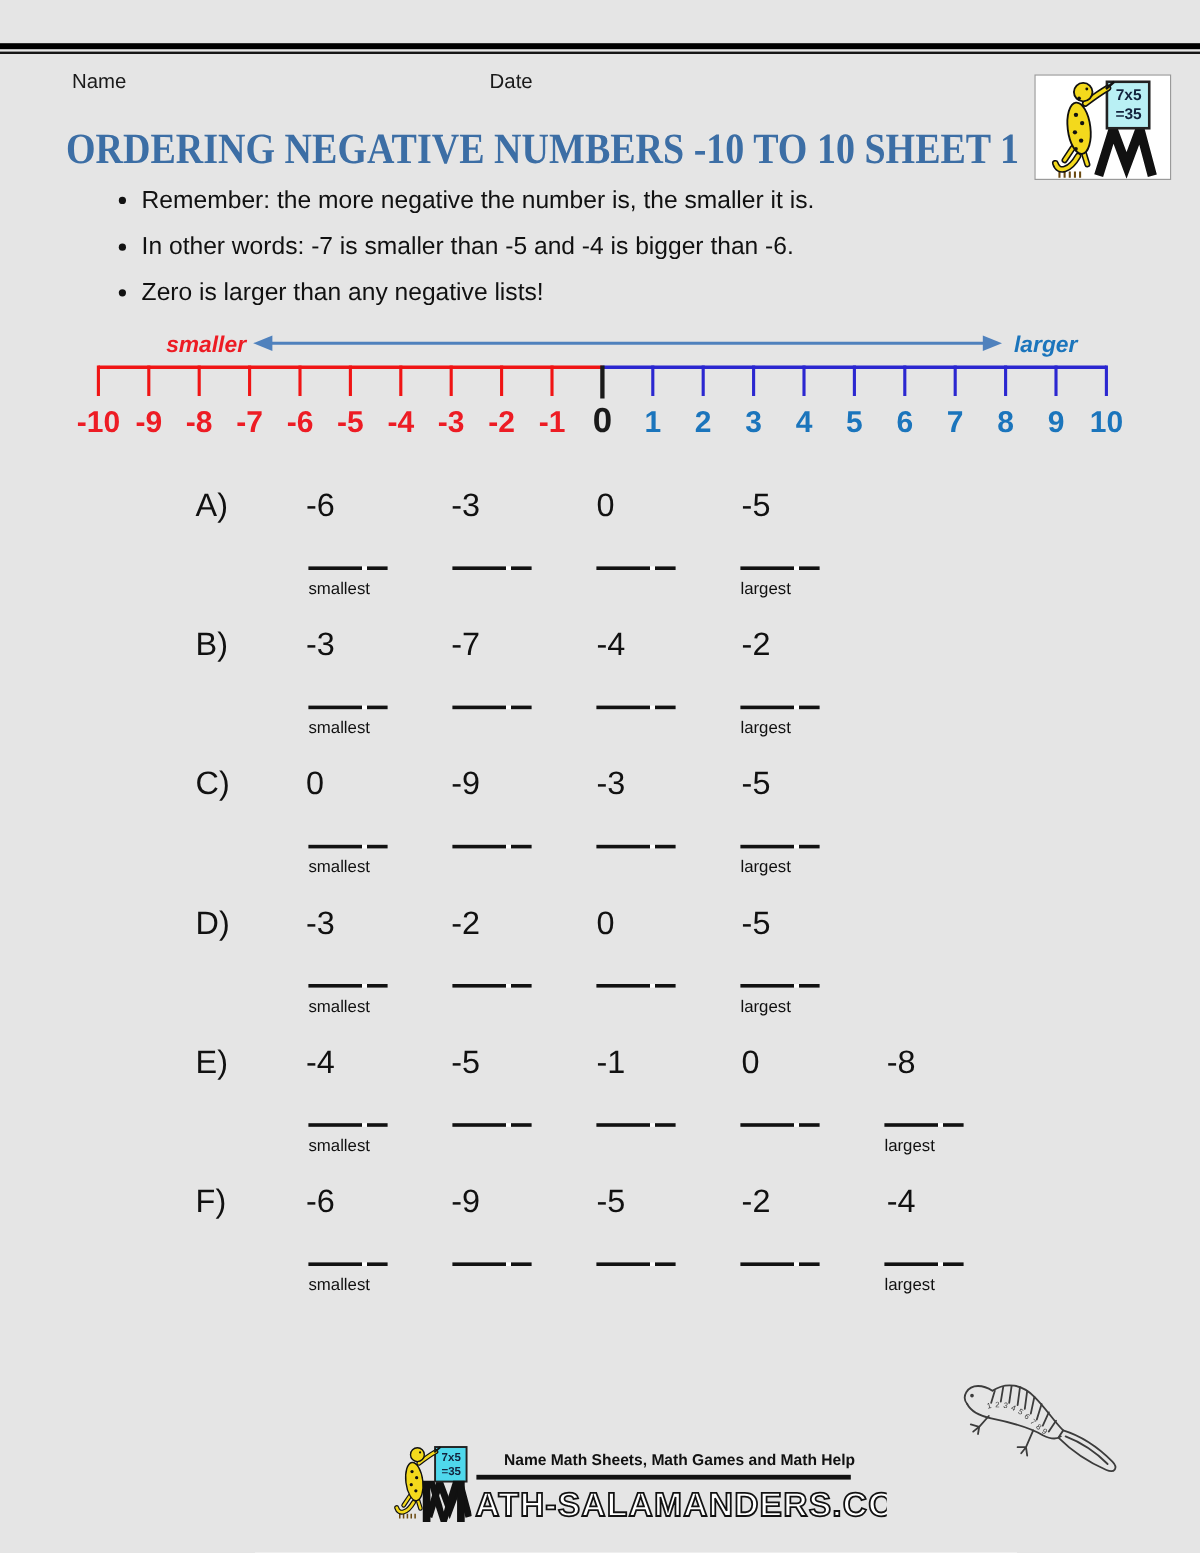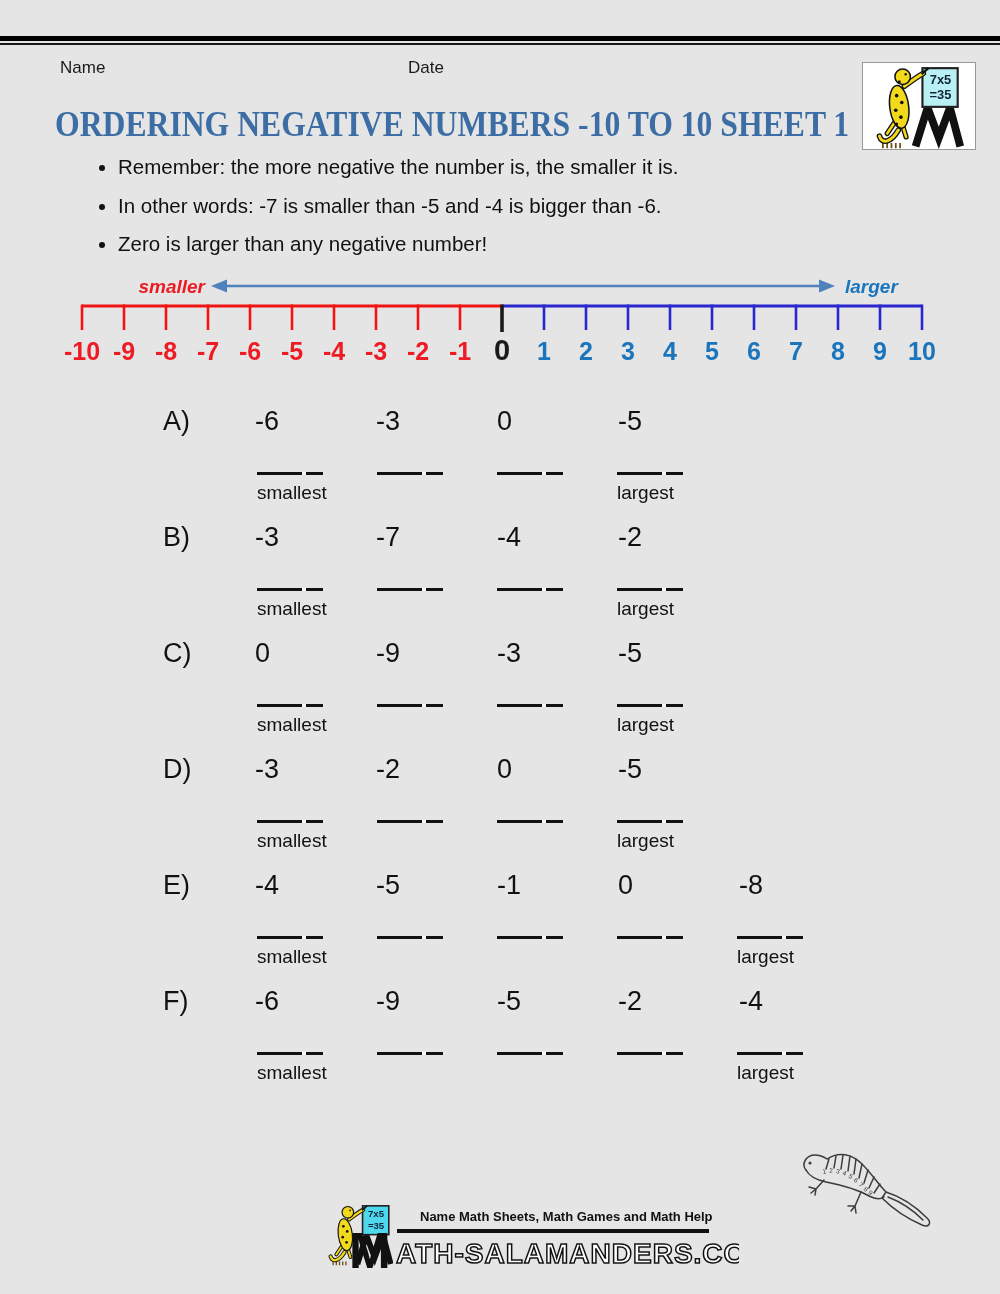--- a/index.html
+++ b/index.html
@@ -28,21 +28,21 @@
   .nl-dir-label { font-size:19px; font-style:italic; font-weight:bold; }
 
   #instruction { top:371px; left:185px; font-size:21px; font-style:italic; font-weight:500;
                  font-stretch:condensed; color:#111; }
 
   #problems { top:406px; left:0; width:1000px; height:700px; }
   .prob-row { position:absolute; left:0; width:100%; height:116px; }
   .prob-label, .prob-num { position:absolute; top:0; font-size:27px; font-stretch:condensed; color:#111; white-space:nowrap; }
   .ans-line { position:absolute; top:66px; width:66px; height:3px;
               background:linear-gradient(to right,#111 0 45px,#fefefe 45px 49px,#111 49px 66px); }
-  .ans-cap { position:absolute; top:76px; font-size:19px; font-stretch:condensed; color:#111; }
+  .ans-cap { position:absolute; top:76px; font-size:14px; font-stretch:condensed; color:#111; }
 
   #salamander-art { top:1132px; left:793px; }
 
   #footer-logo { top:1202px; left:327px; }
   #footer-tagline { top:1209px; left:420px; font-size:13px; font-weight:bold; color:#111; white-space:nowrap; }
   #footer-rule { top:1229px; left:397px; width:312px; height:4px; background:#111; }
   #footer-brand { top:1222px; left:349px; }
 </style>
 </head>
 <body>
@@ -81,21 +81,21 @@
         <circle cx="27" cy="22" r="1.8" fill="#111"></circle>
       </g>
     </svg>
   </div>
 
   <h1 id="title" class="abs" style="color: rgb(60, 110, 165);">ORDERING NEGATIVE NUMBERS -10 TO 10 SHEET 1</h1>
 
   <ul id="bullets" class="abs">
     <li>Remember: the more negative the number is, the smaller it is.</li>
     <li>In other words: -7 is smaller than -5 and -4 is bigger than -6.</li>
-    <li>Zero is larger than any negative number!</li>
+    <li>Zero is larger than any negative lists!</li>
   </ul>
 
   <svg id="numberline" class="abs" width="1000" height="102" viewBox="0 0 1000 102">
     <text id="nl-smaller" class="nl-dir-label" x="205" y="25" text-anchor="end" fill="#ed1c24">smaller</text>
     <line id="nl-arrow" x1="224" y1="18" x2="822" y2="18" stroke-width="2.4" stroke="#4f81bd"></line>
     <polygon id="nl-ah-l" points="211,18 227,11.5 227,24.5" fill="#4f81bd"></polygon>
     <polygon id="nl-ah-r" points="835,18 819,11.5 819,24.5" fill="#4f81bd"></polygon>
     <text id="nl-larger" class="nl-dir-label" x="845" y="25" fill="#1b75bc">larger</text>
     <g id="nl-ticks">
         <line x1="82" y1="38" x2="502" y2="38" stroke="#f01414" stroke-width="3"></line>

